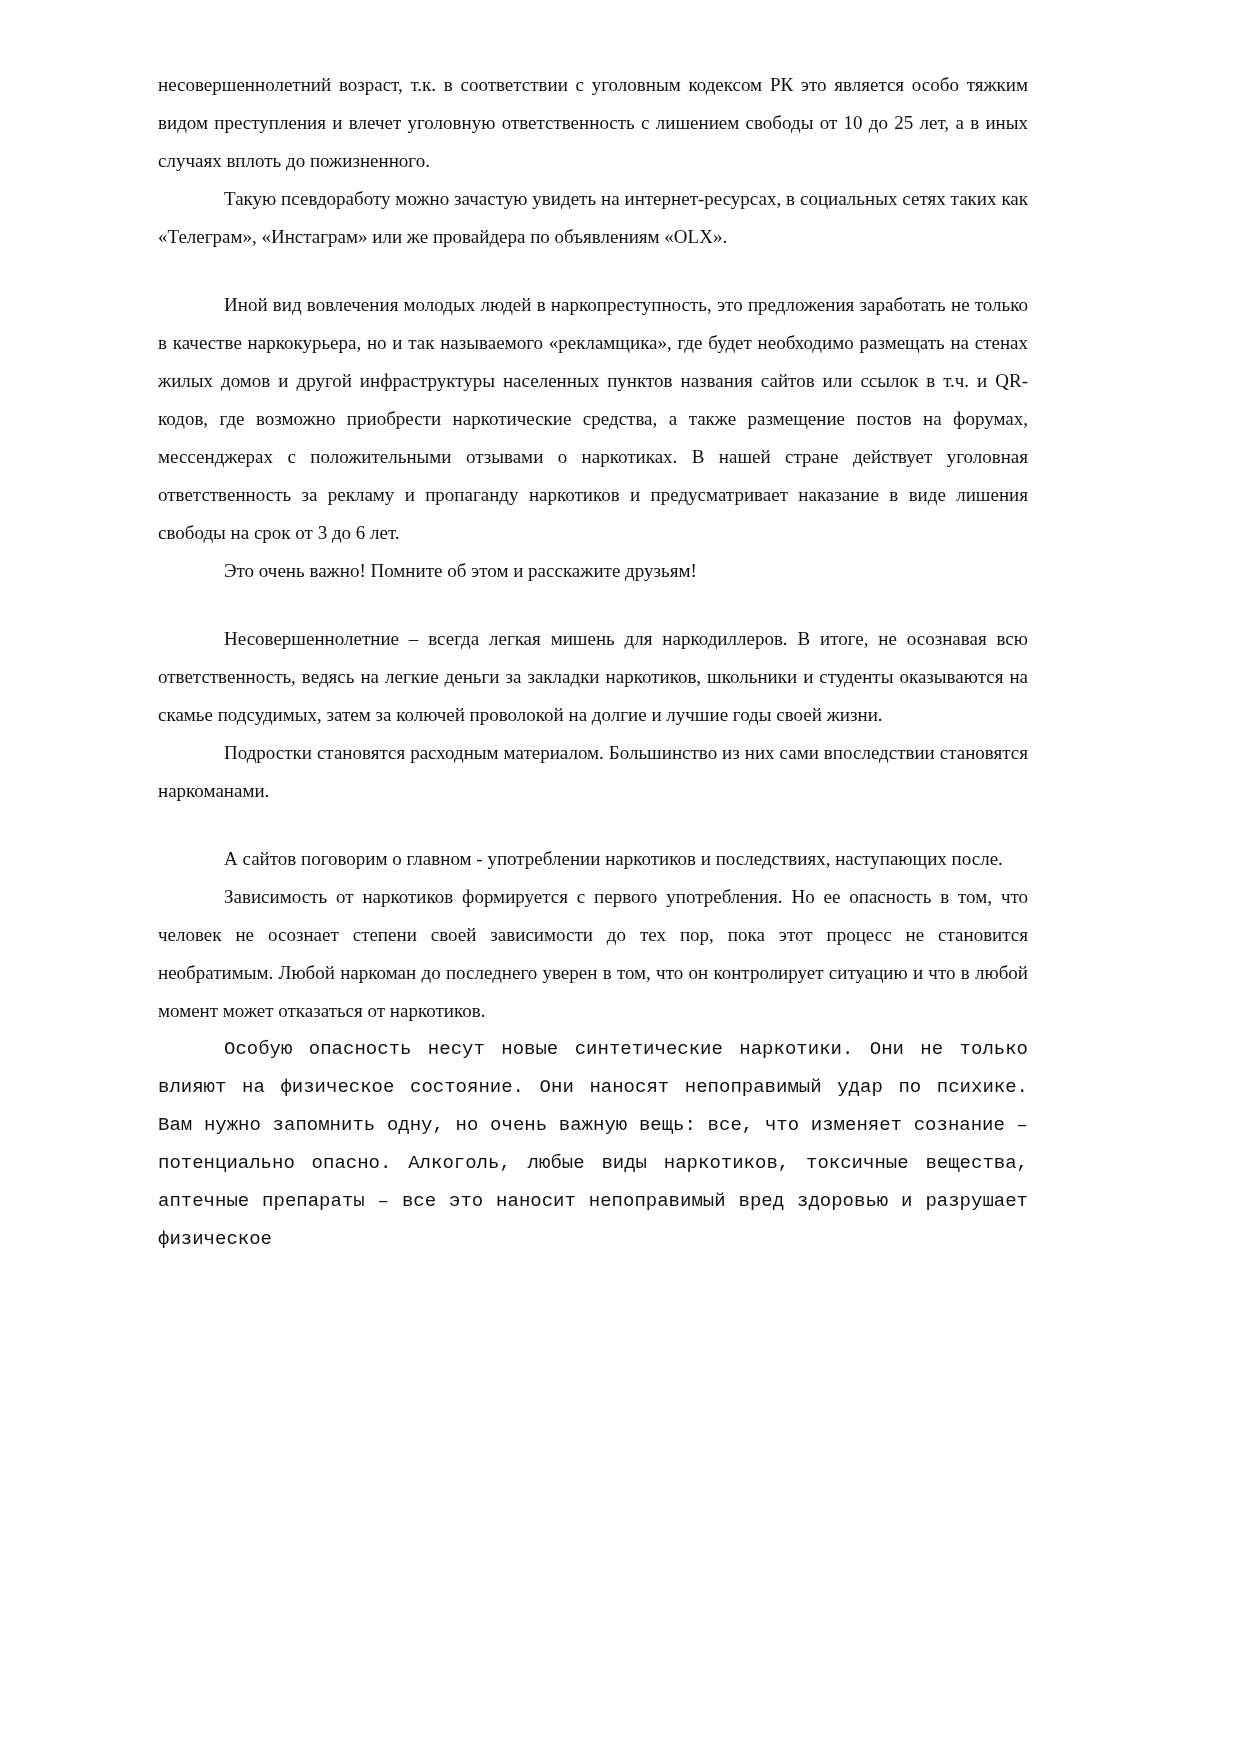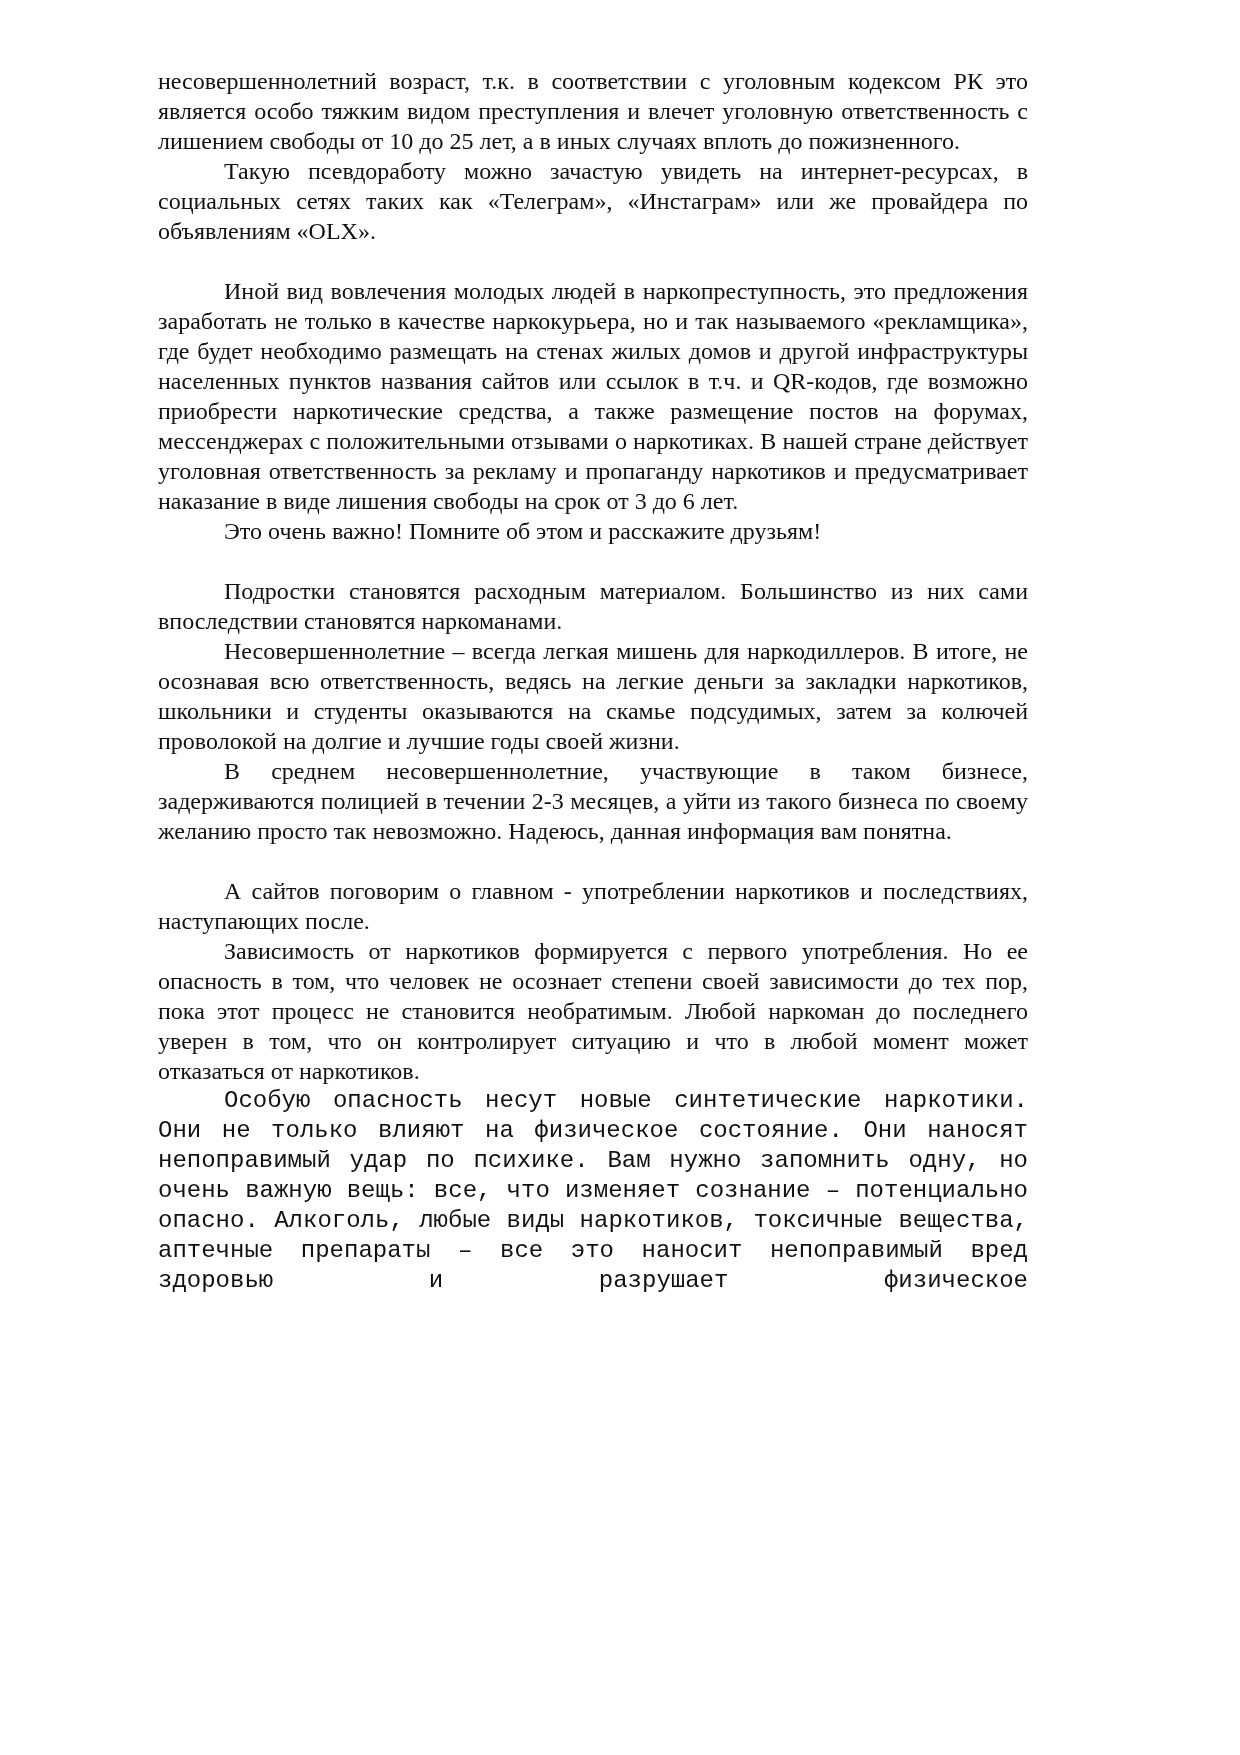--- a/index.html
+++ b/index.html
@@ -12,22 +12,22 @@
     height: 1755px;
     position: relative;
     overflow: hidden;
   }
   .page {
     position: absolute;
     left: 158px;
     top: 66px;
     width: 870px;
     font-family: "Liberation Serif", "DejaVu Serif", serif;
-    font-size: 24px;
-    line-height: 30px;
+    font-size: 19px;
+    line-height: 38px;
     color: #111111;
   }
   .p {
     margin: 0;
     text-align: justify;
     text-align-last: left;
   }
   .p.indent {
     text-indent: 66px;
   }
@@ -53,25 +53,24 @@
 
   <div class="gap"></div>
 
   <p class="p indent">Иной вид вовлечения молодых людей в наркопреступность, это предложения заработать не только в качестве наркокурьера, но и так называемого «рекламщика», где будет необходимо размещать на стенах жилых домов и другой инфраструктуры населенных пунктов названия сайтов или ссылок в т.ч. и QR-кодов, где возможно приобрести наркотические средства, а также размещение постов на форумах, мессенджерах с положительными отзывами о наркотиках. В нашей стране действует уголовная ответственность за рекламу и пропаганду наркотиков и предусматривает наказание в виде лишения свободы на срок от 3 до 6 лет.</p>
 
 
   <p class="p indent bold">Это очень важно! Помните об этом и расскажите друзьям!</p>
 
   <div class="gap"></div>
 
+  <p class="p indent">Несовершеннолетние – всегда легкая мишень для наркодиллеров. В итоге, не осознавая всю ответственность, ведясь на легкие деньги за закладки наркотиков, школьники и студенты оказываются на скамье подсудимых, затем за колючей проволокой на долгие и лучшие годы своей жизни.</p>
+
   <p class="p indent">Подростки становятся расходным материалом. Большинство из них сами впоследствии становятся наркоманами.</p>
 
-  <p class="p indent">Несовершеннолетние – всегда легкая мишень для наркодиллеров. В итоге, не осознавая всю ответственность, ведясь на легкие деньги за закладки наркотиков, школьники и студенты оказываются на скамье подсудимых, затем за колючей проволокой на долгие и лучшие годы своей жизни.</p>
-
-  <p class="p indent">В среднем несовершеннолетние, участвующие в таком бизнесе, задерживаются полицией в течении 2-3 месяцев, а уйти из такого бизнеса по своему желанию просто так невозможно. Надеюсь, данная информация вам понятна.</p>
 
   <div class="gap"></div>
 
   <p class="p indent">А сайтов поговорим о главном - употреблении наркотиков и последствиях, наступающих после.</p>
 
   <p class="p indent">Зависимость от наркотиков формируется с первого употребления. Но ее опасность в том, что человек не осознает степени своей зависимости до тех пор, пока этот процесс не становится необратимым. Любой наркоман до последнего уверен в том, что он контролирует ситуацию и что в любой момент может отказаться от наркотиков.</p>
 
   <p class="p indent force-justify-last">Особую опасность несут новые синтетические наркотики. Они не только влияют на физическое состояние. Они наносят непоправимый удар по психике. Вам нужно запомнить одну, но очень важную вещь: все, что изменяет сознание – потенциально опасно. Алкоголь, любые виды наркотиков, токсичные вещества, аптечные препараты – все это наносит непоправимый вред здоровью и разрушает физическое</p>
 
 </div>

